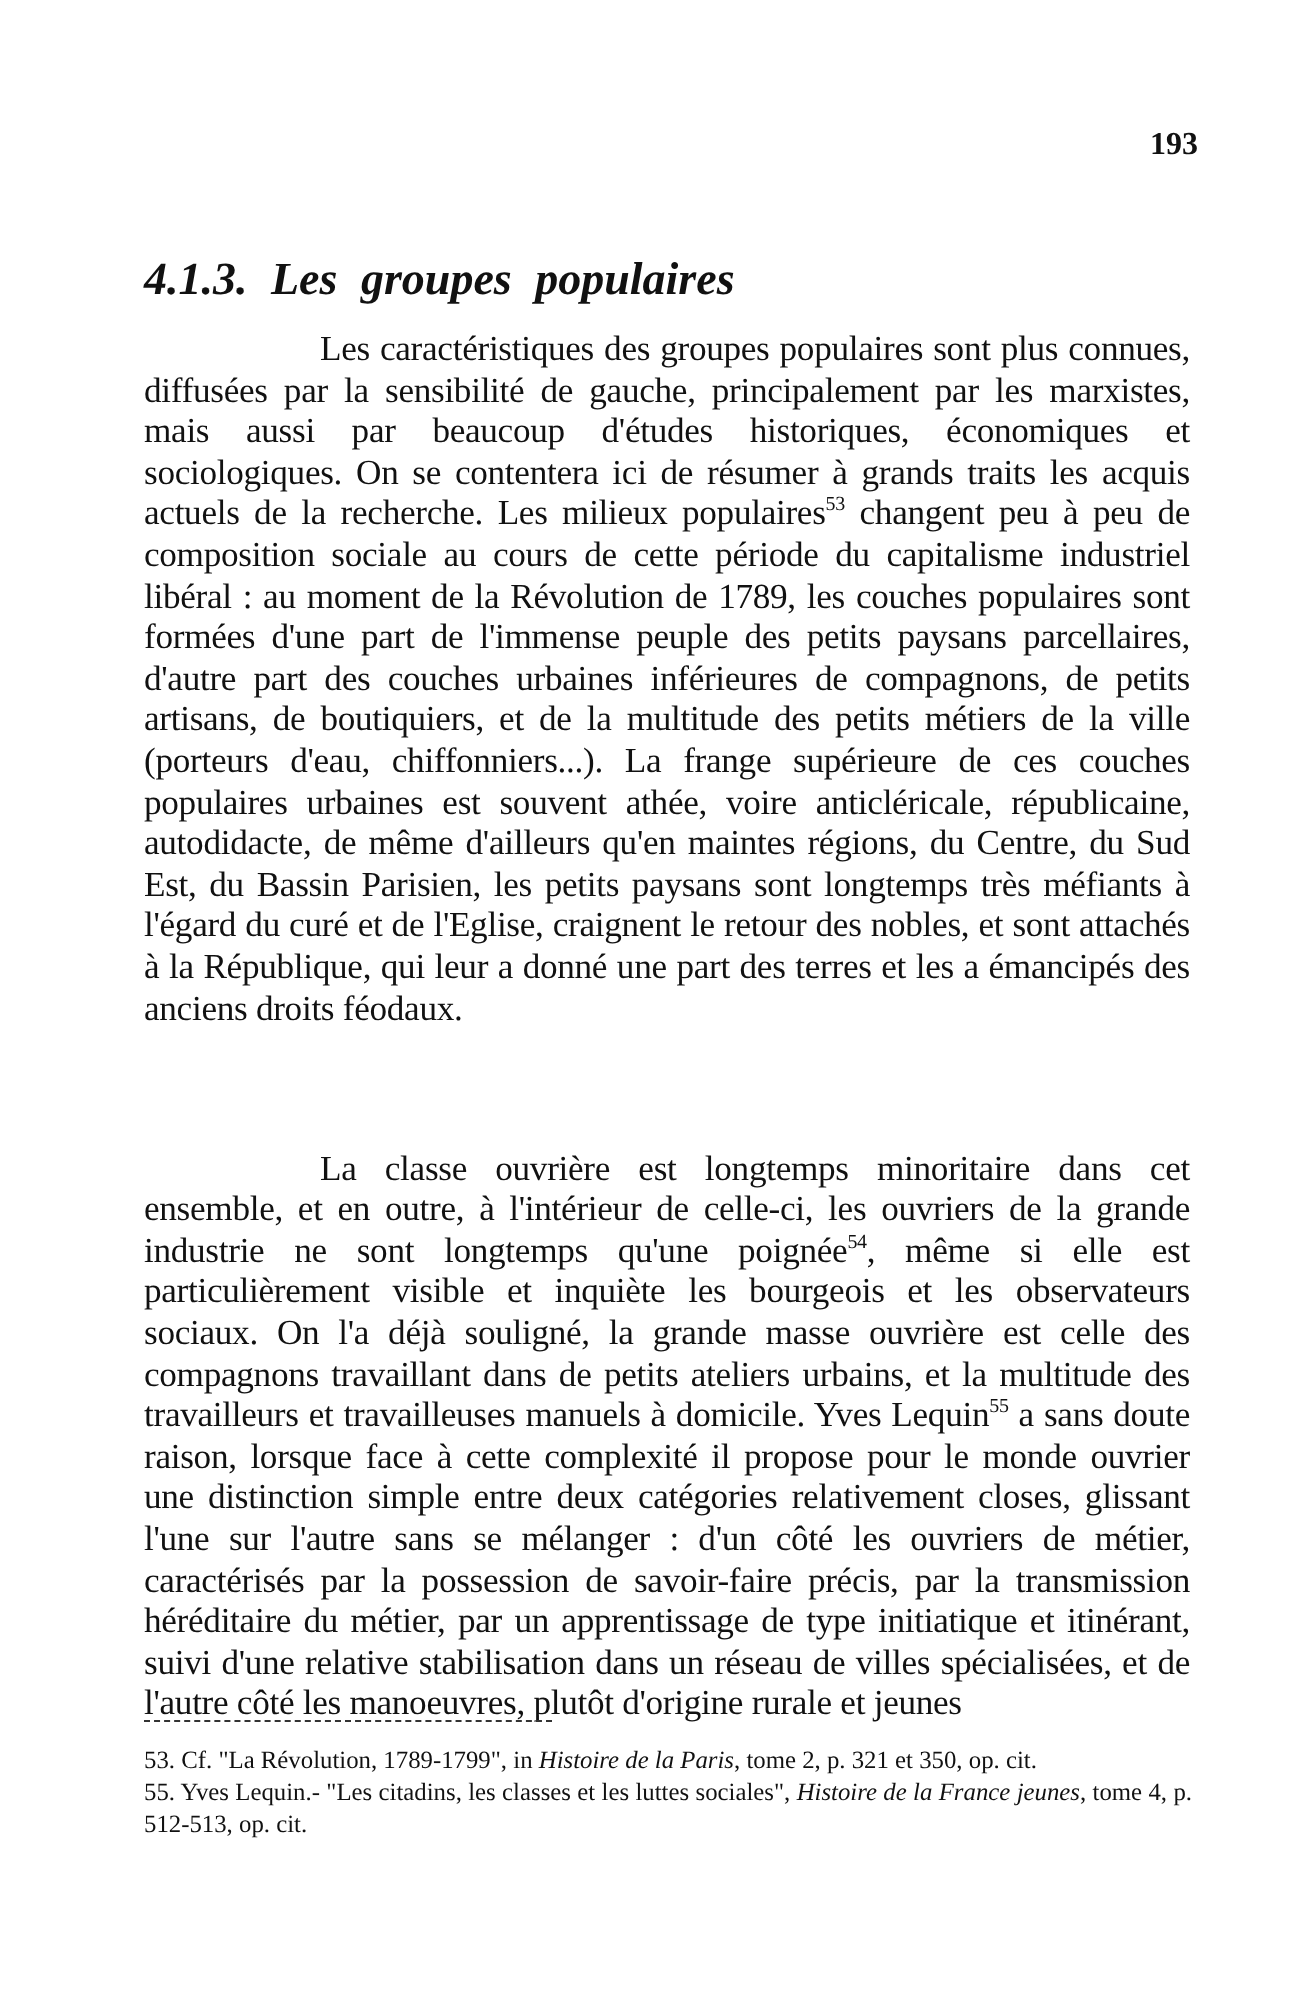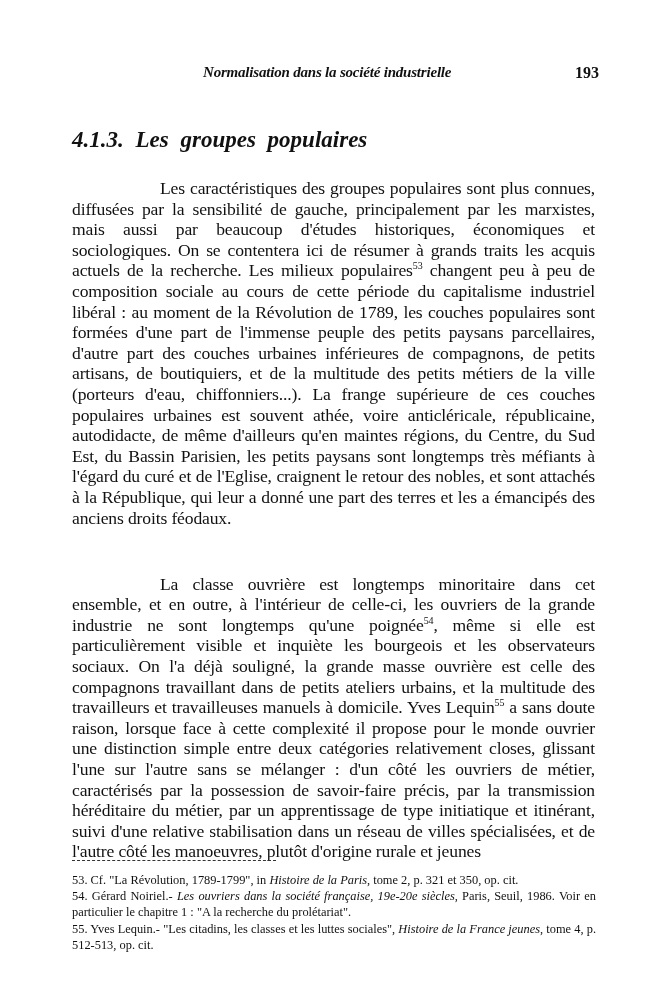--- a/index.html
+++ b/index.html
@@ -15,51 +15,49 @@
   .running-head .pnum { position: absolute; right: 0; top: 0; font-weight: bold; font-size: 16px; text-align: center; }
   .section-title {
     position: absolute; top: 127px; left: 72px;
     font-size: 23px; font-weight: bold; font-style: italic; word-spacing: 6px;
   }
   .para {
     position: absolute; left: 72px; width: 523px;
     font-size: 17.6px; line-height: 20.6px; text-align: justify;
     text-indent: 88px; letter-spacing: -0.15px;
   }
-  #p1 { top: 166px; margin-top: 12px; }
+  #p1 { top: 152px; margin-top: 12px; }
   #p2 { top: 556px; font-family: Liberation Serif, serif; }
   sup { font-size: 10px; line-height: 0; vertical-align: 7px; }
   .rule {
     position: absolute; top: 860px; left: 72px; width: 204px; height: 0;
     border-top: 1px dashed #333;
   }
   .notes {
     position: absolute; top: 872px; left: 72px; width: 524px;
     font-size: 12.4px; line-height: 16.2px; text-align: justify;
   }
   .note { margin: 0; }
   .note .num { font-weight: normal; }
   i { font-style: italic; }
 </style>
 </head>
 <body>
 
 <div class="running-head">
-  <span class="title">Normalisation dans la société industrielle</span>
   <span class="pnum">193</span>
 </div>
 
 <div class="section-title">
   <span>4.1.3.</span>
   <span>Les groupes populaires</span>
 </div>
 
 <p class="para" id="p1"><span>Les caractéristiques des groupes populaires sont plus connues, diffusées par la sensibilité de gauche, principalement par les marxistes, mais aussi par beaucoup d'études historiques, économiques et sociologiques. On se contentera ici de résumer à grands traits les acquis actuels de la recherche. Les milieux populaires</span><sup>53</sup><span> changent peu à peu de composition sociale au cours de cette période du capitalisme industriel libéral : au moment de la Révolution de 1789, les couches populaires sont formées d'une part de l'immense peuple des petits paysans parcellaires, d'autre part des couches urbaines inférieures de compagnons, de petits artisans, de boutiquiers, et de la multitude des petits métiers de la ville (porteurs d'eau, chiffonniers...). La frange supérieure de ces couches populaires urbaines est souvent athée, voire anticléricale, républicaine, autodidacte, de même d'ailleurs qu'en maintes régions, du Centre, du Sud Est, du Bassin Parisien, les petits paysans sont longtemps très méfiants à l'égard du curé et de l'Eglise, craignent le retour des nobles, et sont attachés à la République, qui leur a donné une part des terres et les a émancipés des anciens droits féodaux.</span></p>
 
 <p class="para" id="p2"><span>La classe ouvrière est longtemps minoritaire dans cet ensemble, et en outre, à l'intérieur de celle-ci, les ouvriers de la grande industrie ne sont longtemps qu'une poignée</span><sup>54</sup><span>, même si elle est particulièrement visible et inquiète les bourgeois et les observateurs sociaux. On l'a déjà souligné, la grande masse ouvrière est celle des compagnons travaillant dans de petits ateliers urbains, et la multitude des travailleurs et travailleuses manuels à domicile. Yves Lequin</span><sup>55</sup><span> a sans doute raison, lorsque face à cette complexité il propose pour le monde ouvrier une distinction simple entre deux catégories relativement closes, glissant l'une sur l'autre sans se mélanger : d'un côté les ouvriers de métier, caractérisés par la possession de savoir-faire précis, par la transmission héréditaire du métier, par un apprentissage de type initiatique et itinérant, suivi d'une relative stabilisation dans un réseau de villes spécialisées, et de l'autre côté les manoeuvres, plutôt d'origine rurale et jeunes</span></p>
 
 <div class="rule"></div>
 
 <div class="notes">
   <p class="note"><span class="num">53.</span> <span>Cf.  "La Révolution, 1789-1799", in </span><i>Histoire de la Paris</i><span>, tome 2, p. 321 et 350, op. cit.</span></p>
-  <p class="note"><span class="num">54.</span> <span>Gérard Noiriel.- </span><i>Les ouvriers dans la société française, 19e-20e siècles</i><span>, Paris, Seuil, 1986. Voir en particulier le chapitre 1 : "A la recherche du prolétariat".</span></p>
   <p class="note"><span class="num">55.</span> <span>Yves Lequin.- "Les citadins, les classes et les luttes sociales", </span><i>Histoire de la France jeunes</i><span>, tome 4, p. 512-513, op. cit.</span></p>
 </div>
 
 </body></html>

